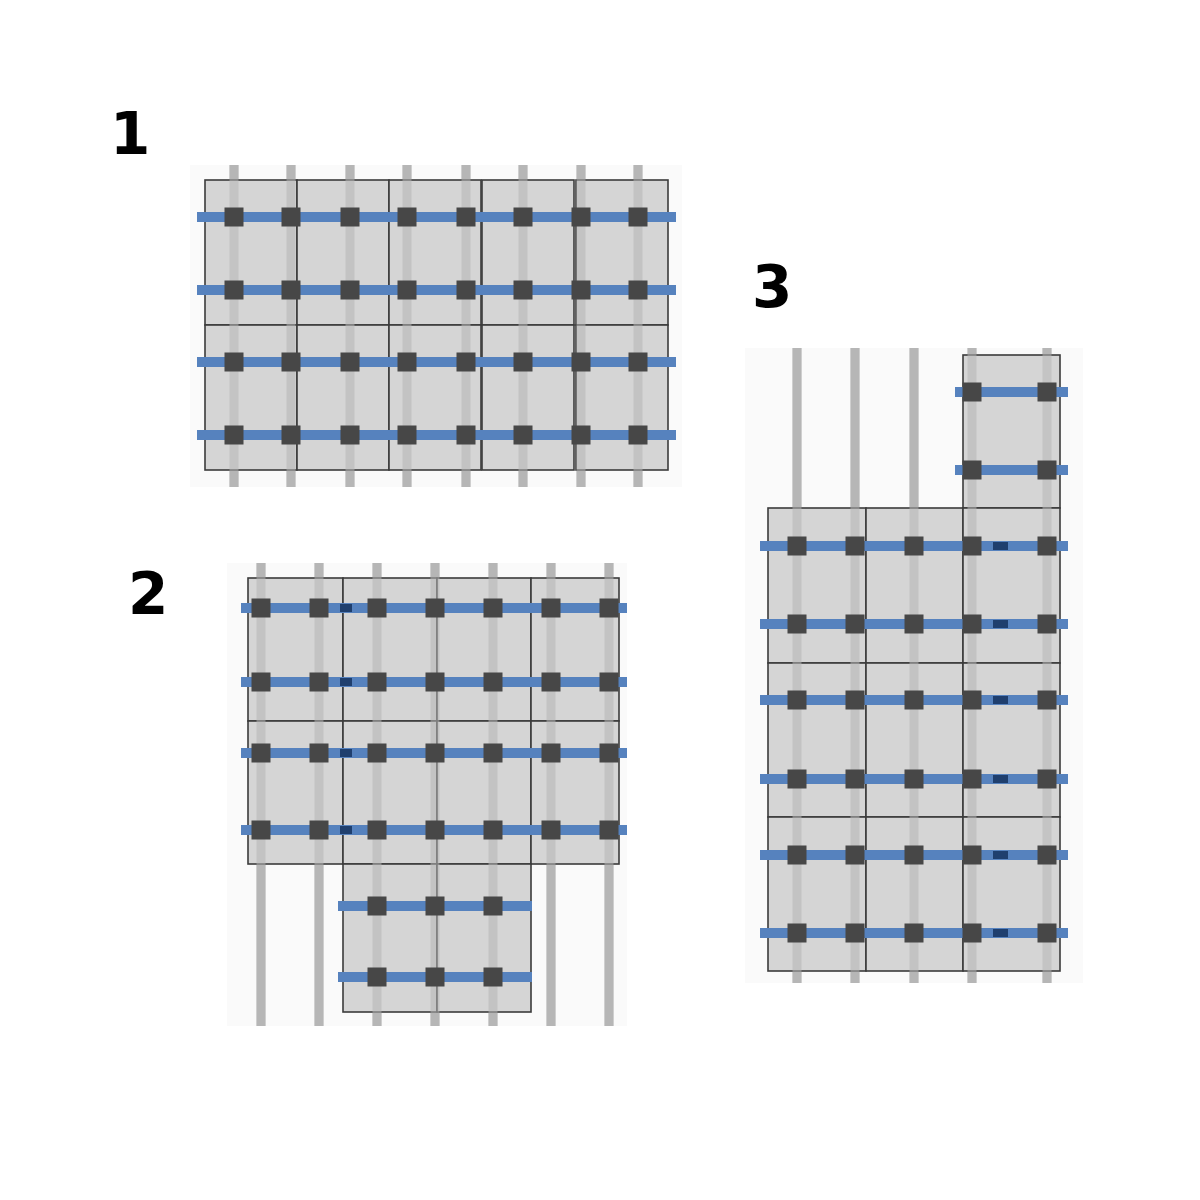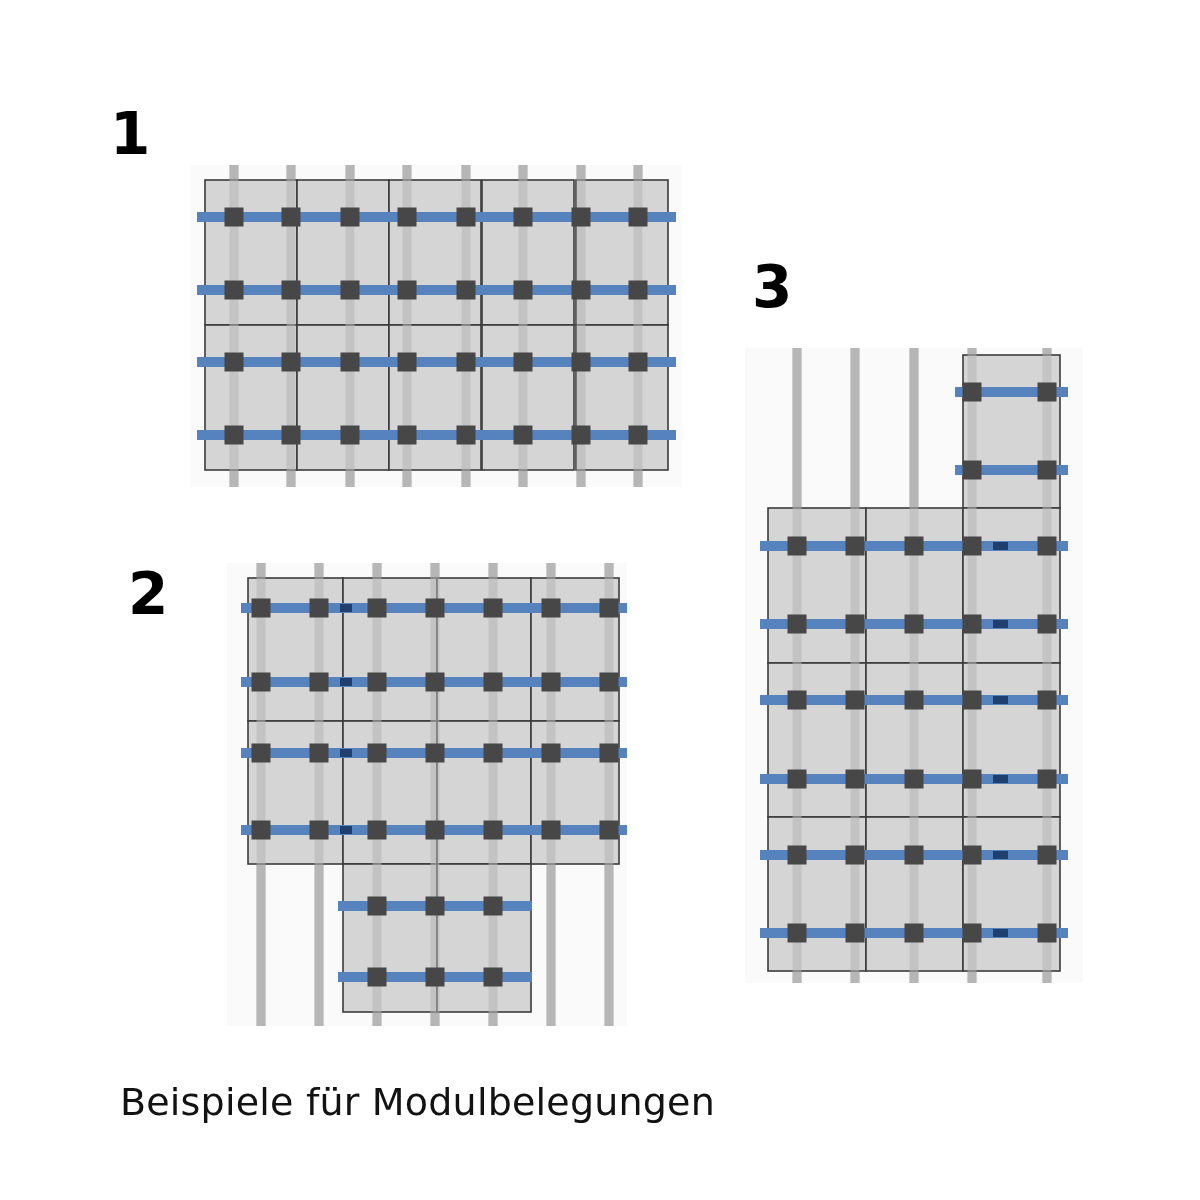--- a/index.html
+++ b/index.html
@@ -279,15 +279,14 @@
         <rect x="904.5" y="923.5" width="19" height="19" fill="#474747"></rect>
         <rect x="962.5" y="923.5" width="19" height="19" fill="#474747"></rect>
         <rect x="1037.5" y="923.5" width="19" height="19" fill="#474747"></rect>
         <rect x="962.5" y="382.5" width="19" height="19" fill="#474747"></rect>
         <rect x="1037.5" y="382.5" width="19" height="19" fill="#474747"></rect>
         <rect x="962.5" y="460.5" width="19" height="19" fill="#474747"></rect>
         <rect x="1037.5" y="460.5" width="19" height="19" fill="#474747"></rect>
       </g>
     </svg>
 
-  <div class="caption" id="caption" style="left: 120px; top: 1080px; font-size: 38px; color: rgb(18, 18, 18);">Beispiele für Modulbelegungen</div>
 
 </div>
 
 </body></html>

